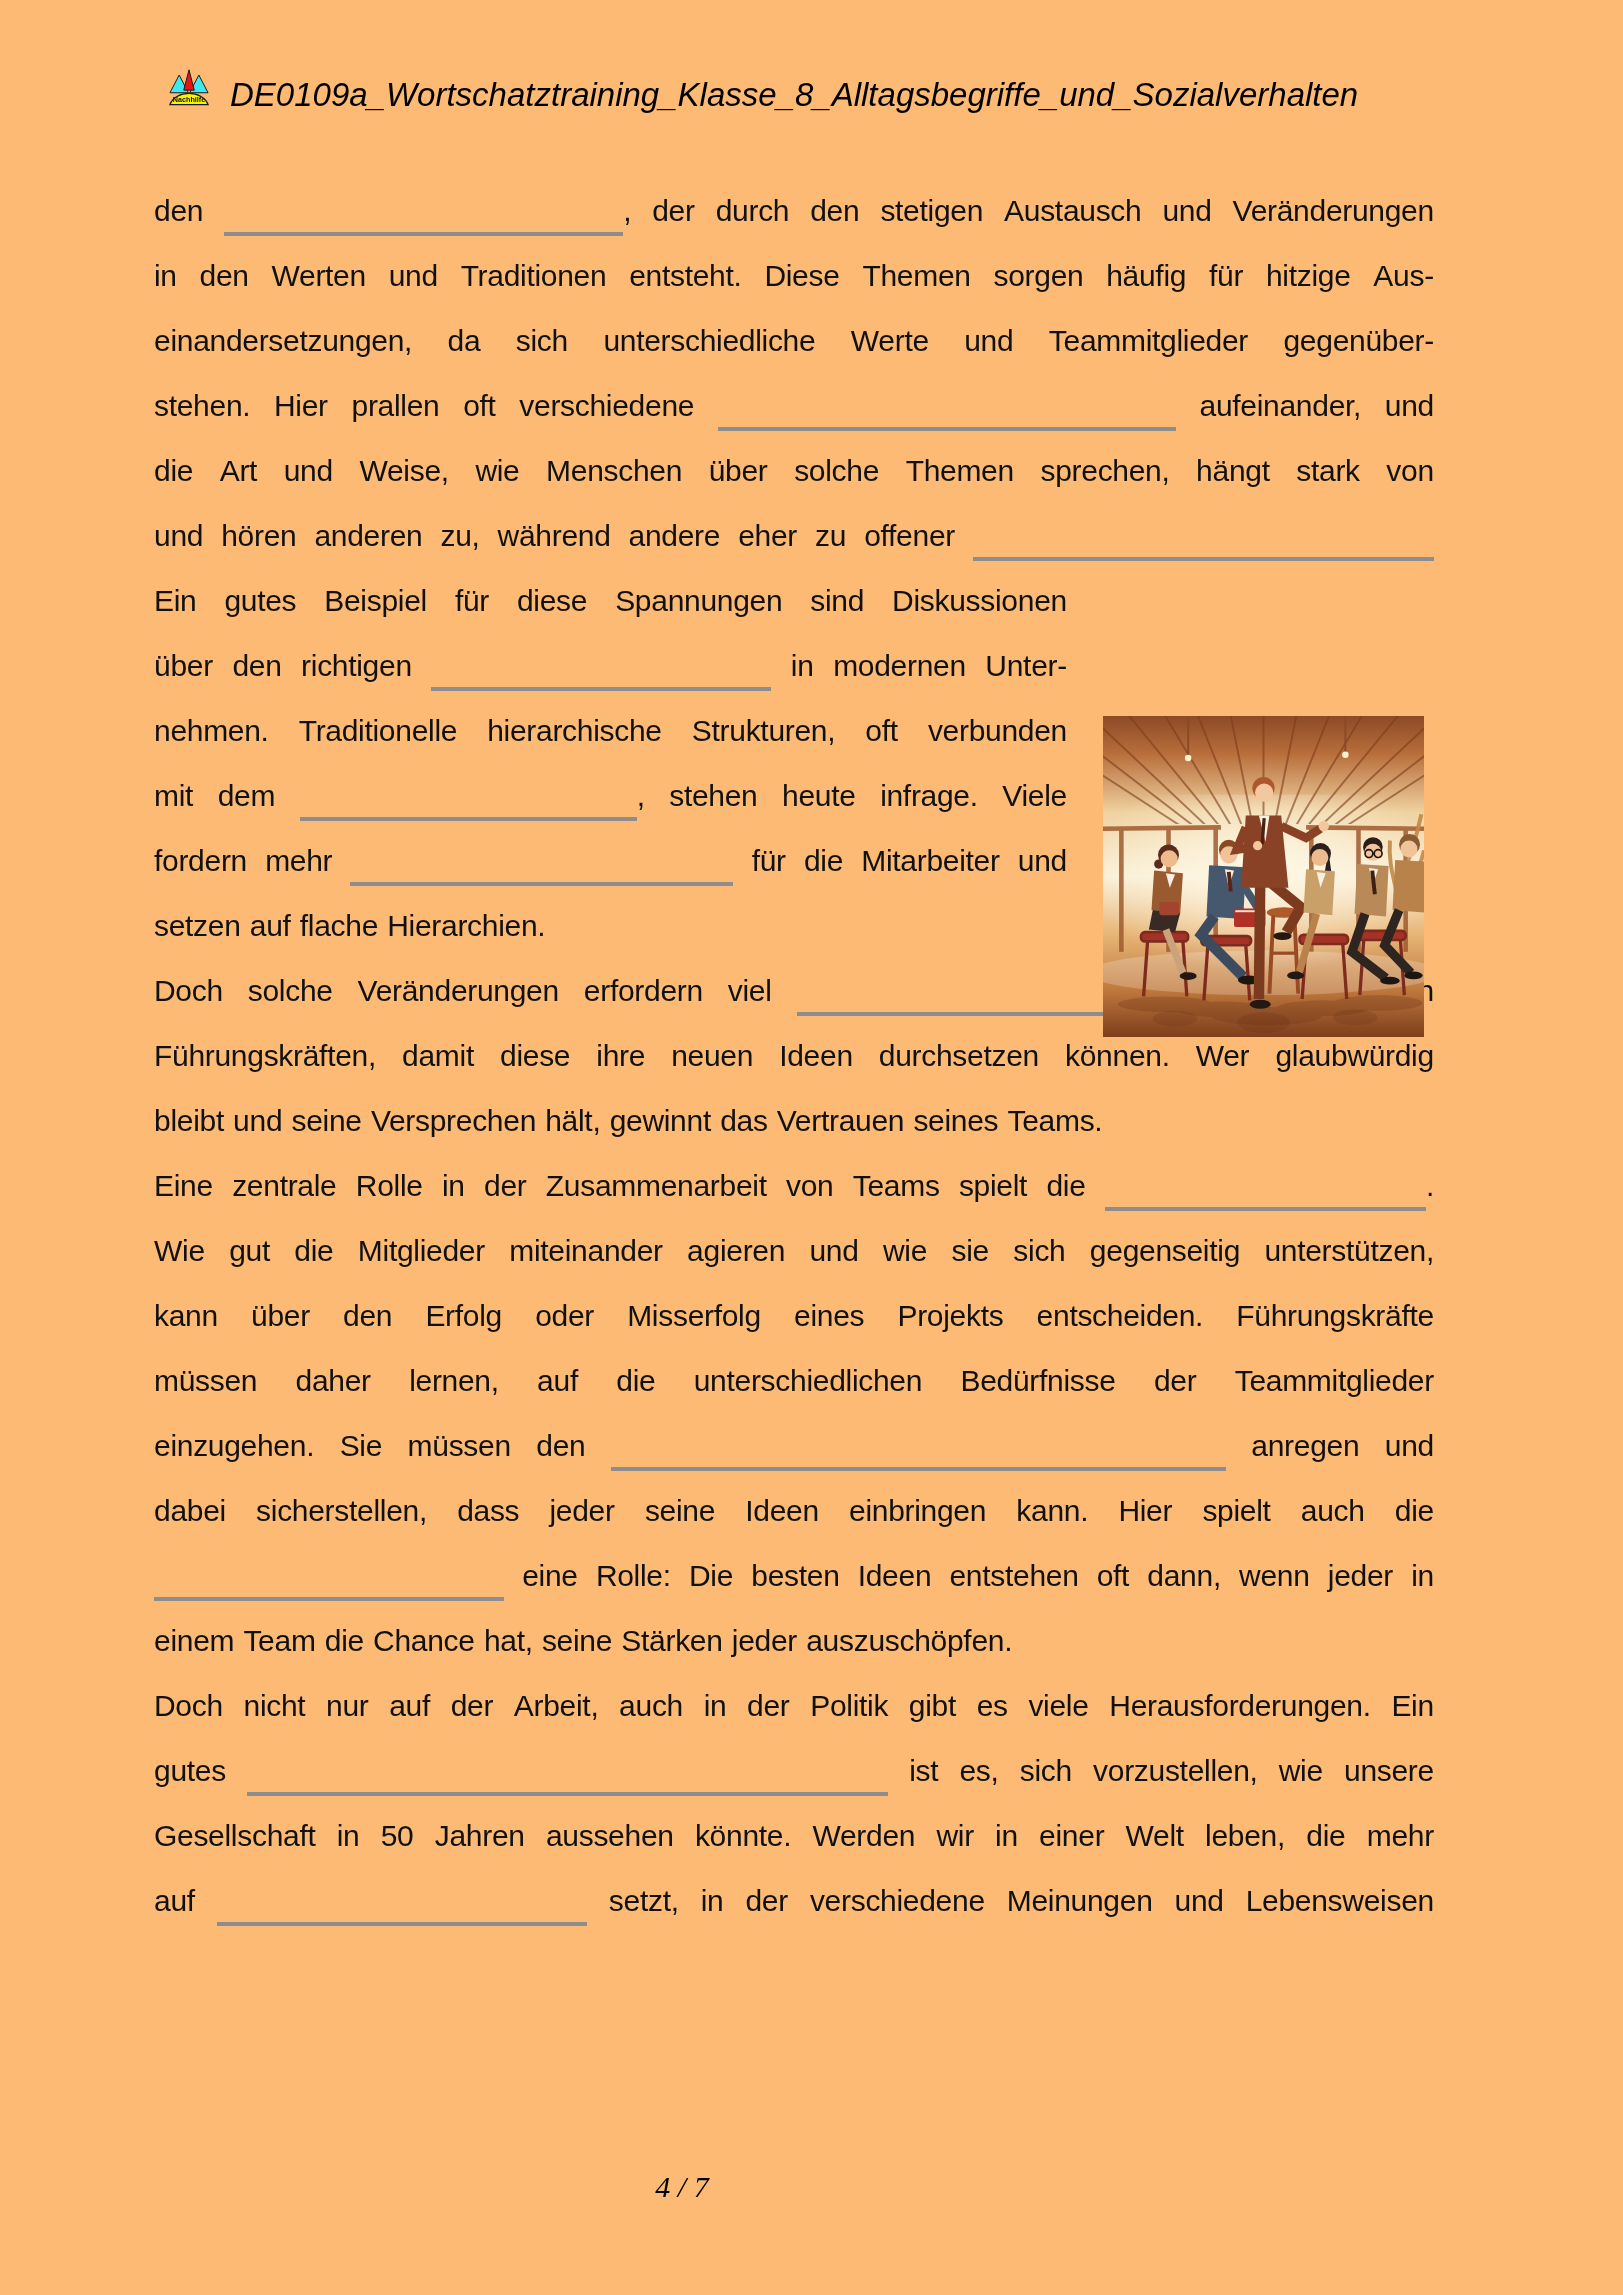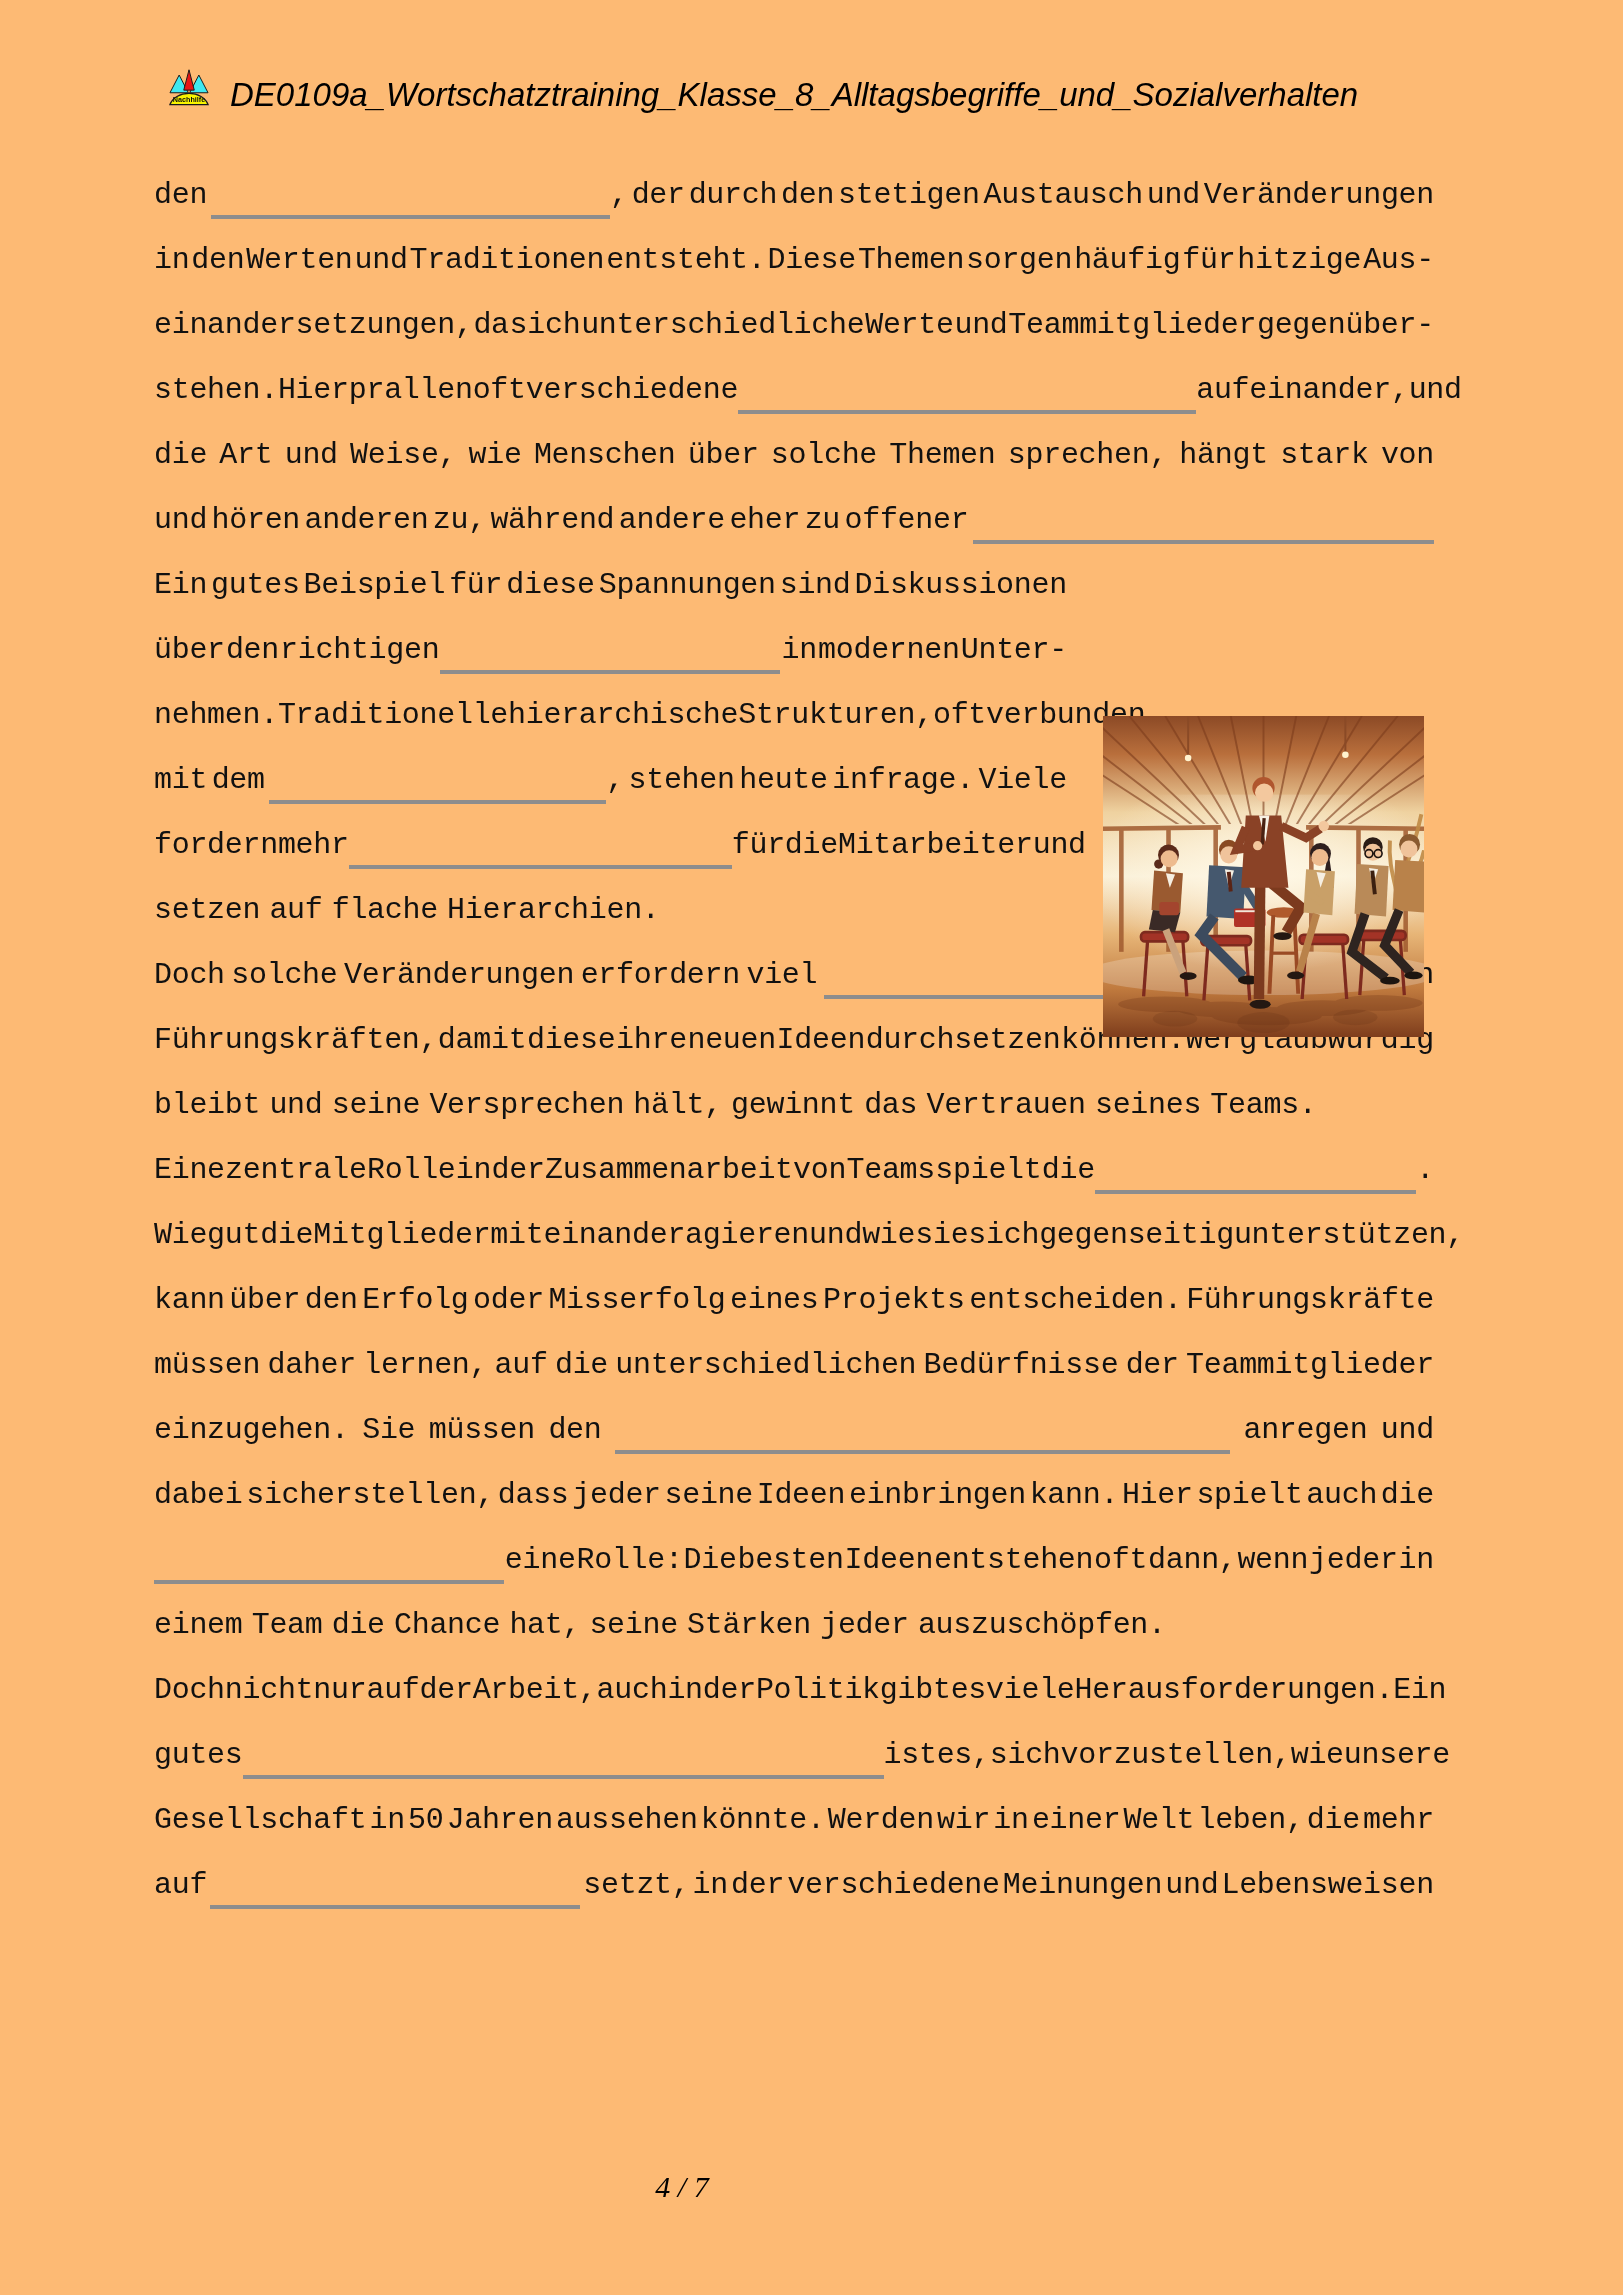--- a/index.html
+++ b/index.html
@@ -4,21 +4,21 @@
 <style>
   html,body{margin:0;padding:0;background:#777;}
   .page{position:relative;width:1623px;height:2295px;background:#fdba74;overflow:hidden;
         font-family:"Liberation Sans",sans-serif;color:#111;}
   
   .logo{position:absolute;left:168px;top:69px;width:42px;height:37px;}
   .doc-title{position:absolute;left:230px;top:76px;font-family:Liberation Sans, sans-serif;
              font-style:italic;font-size:33px;white-space:nowrap;color:#000;}
   
   .textblock{position:absolute;left:154px;top:178px;width:1280px;font-size:30px;letter-spacing:-0.3px;}
-  .line{display:flex;align-items:flex-start;height:65px;width:1280px;font-family:Liberation Mono, monospace;}
+  .line{display:flex;align-items:center;height:65px;width:1280px;}
   .line.just{justify-content:space-between;}
   .line.left{justify-content:flex-start;gap:9.2px;}
   .line.narrow{width:913px;}
   .tok{white-space:pre;}
   .blank{display:inline-block;height:17px;border-bottom:4.6px solid #8d8d8d;margin-bottom:-15.7px;}
   
   .figure{position:absolute;left:1103px;top:716px;width:321px;height:321px;margin:0;}
   
   .footer{position:absolute;left:0;top:2170px;width:1364px;text-align:center;
           font-family:"Liberation Serif",serif;font-style:italic;font-size:30px;color:#000;}

